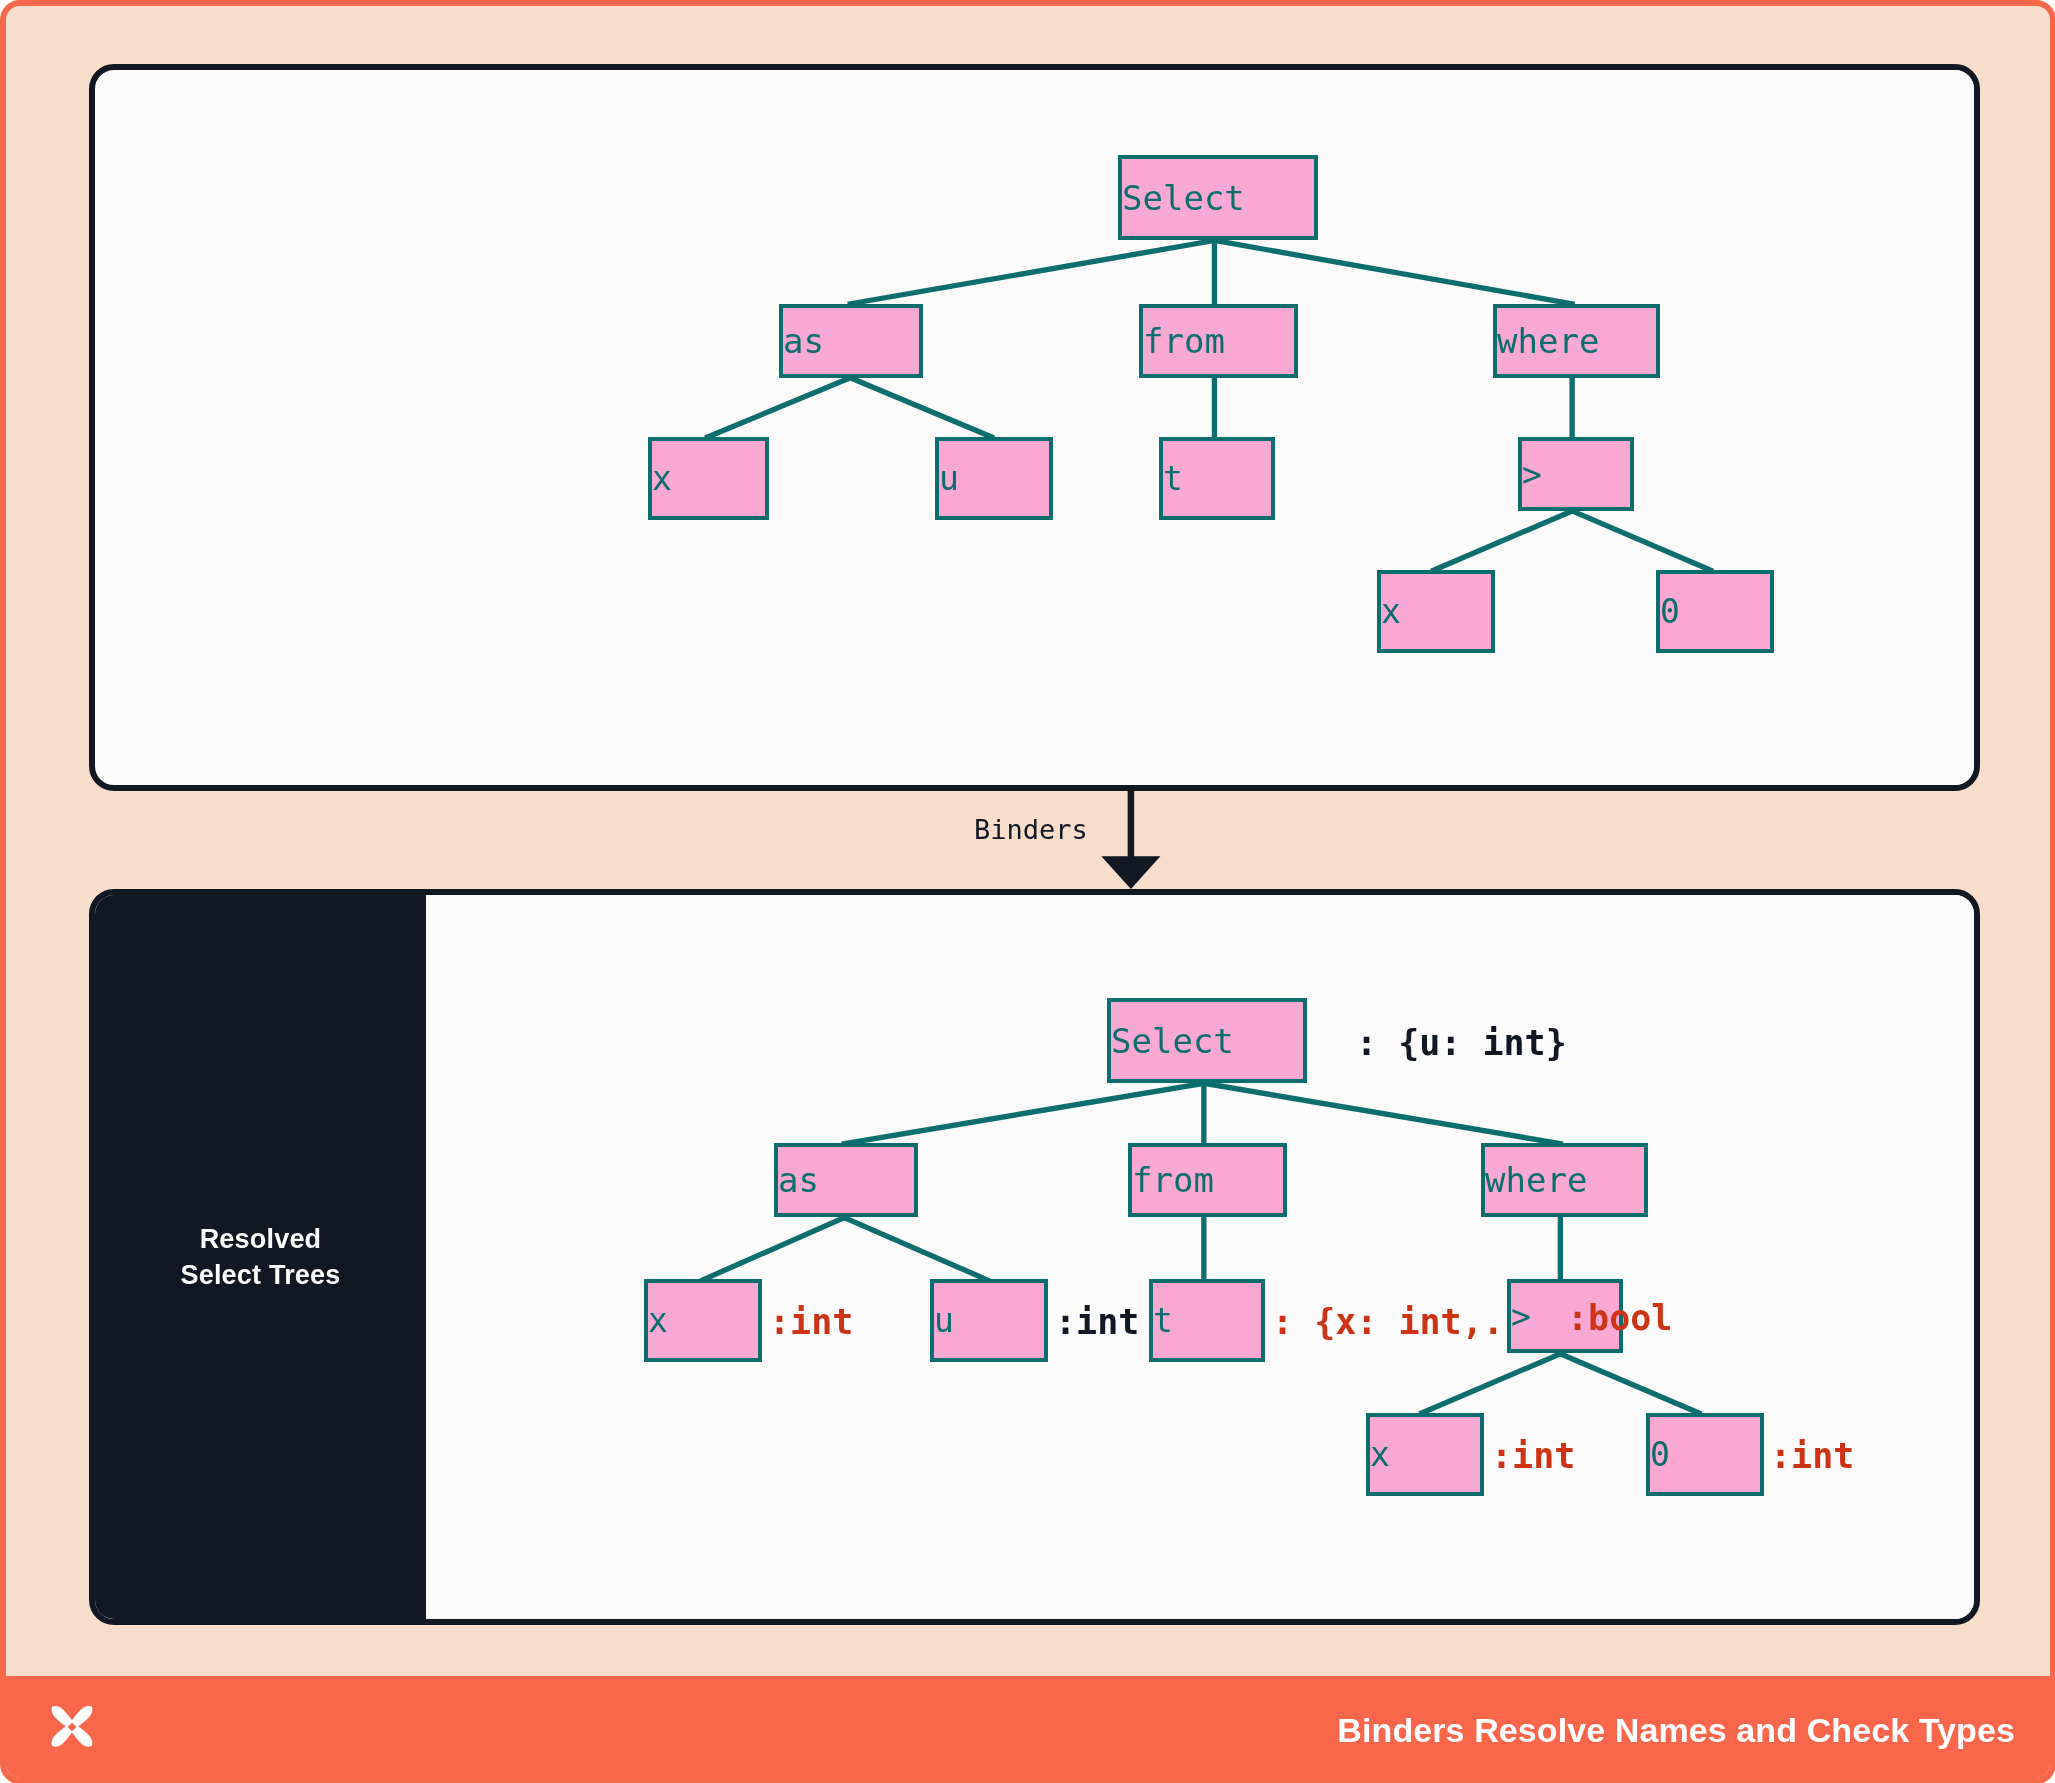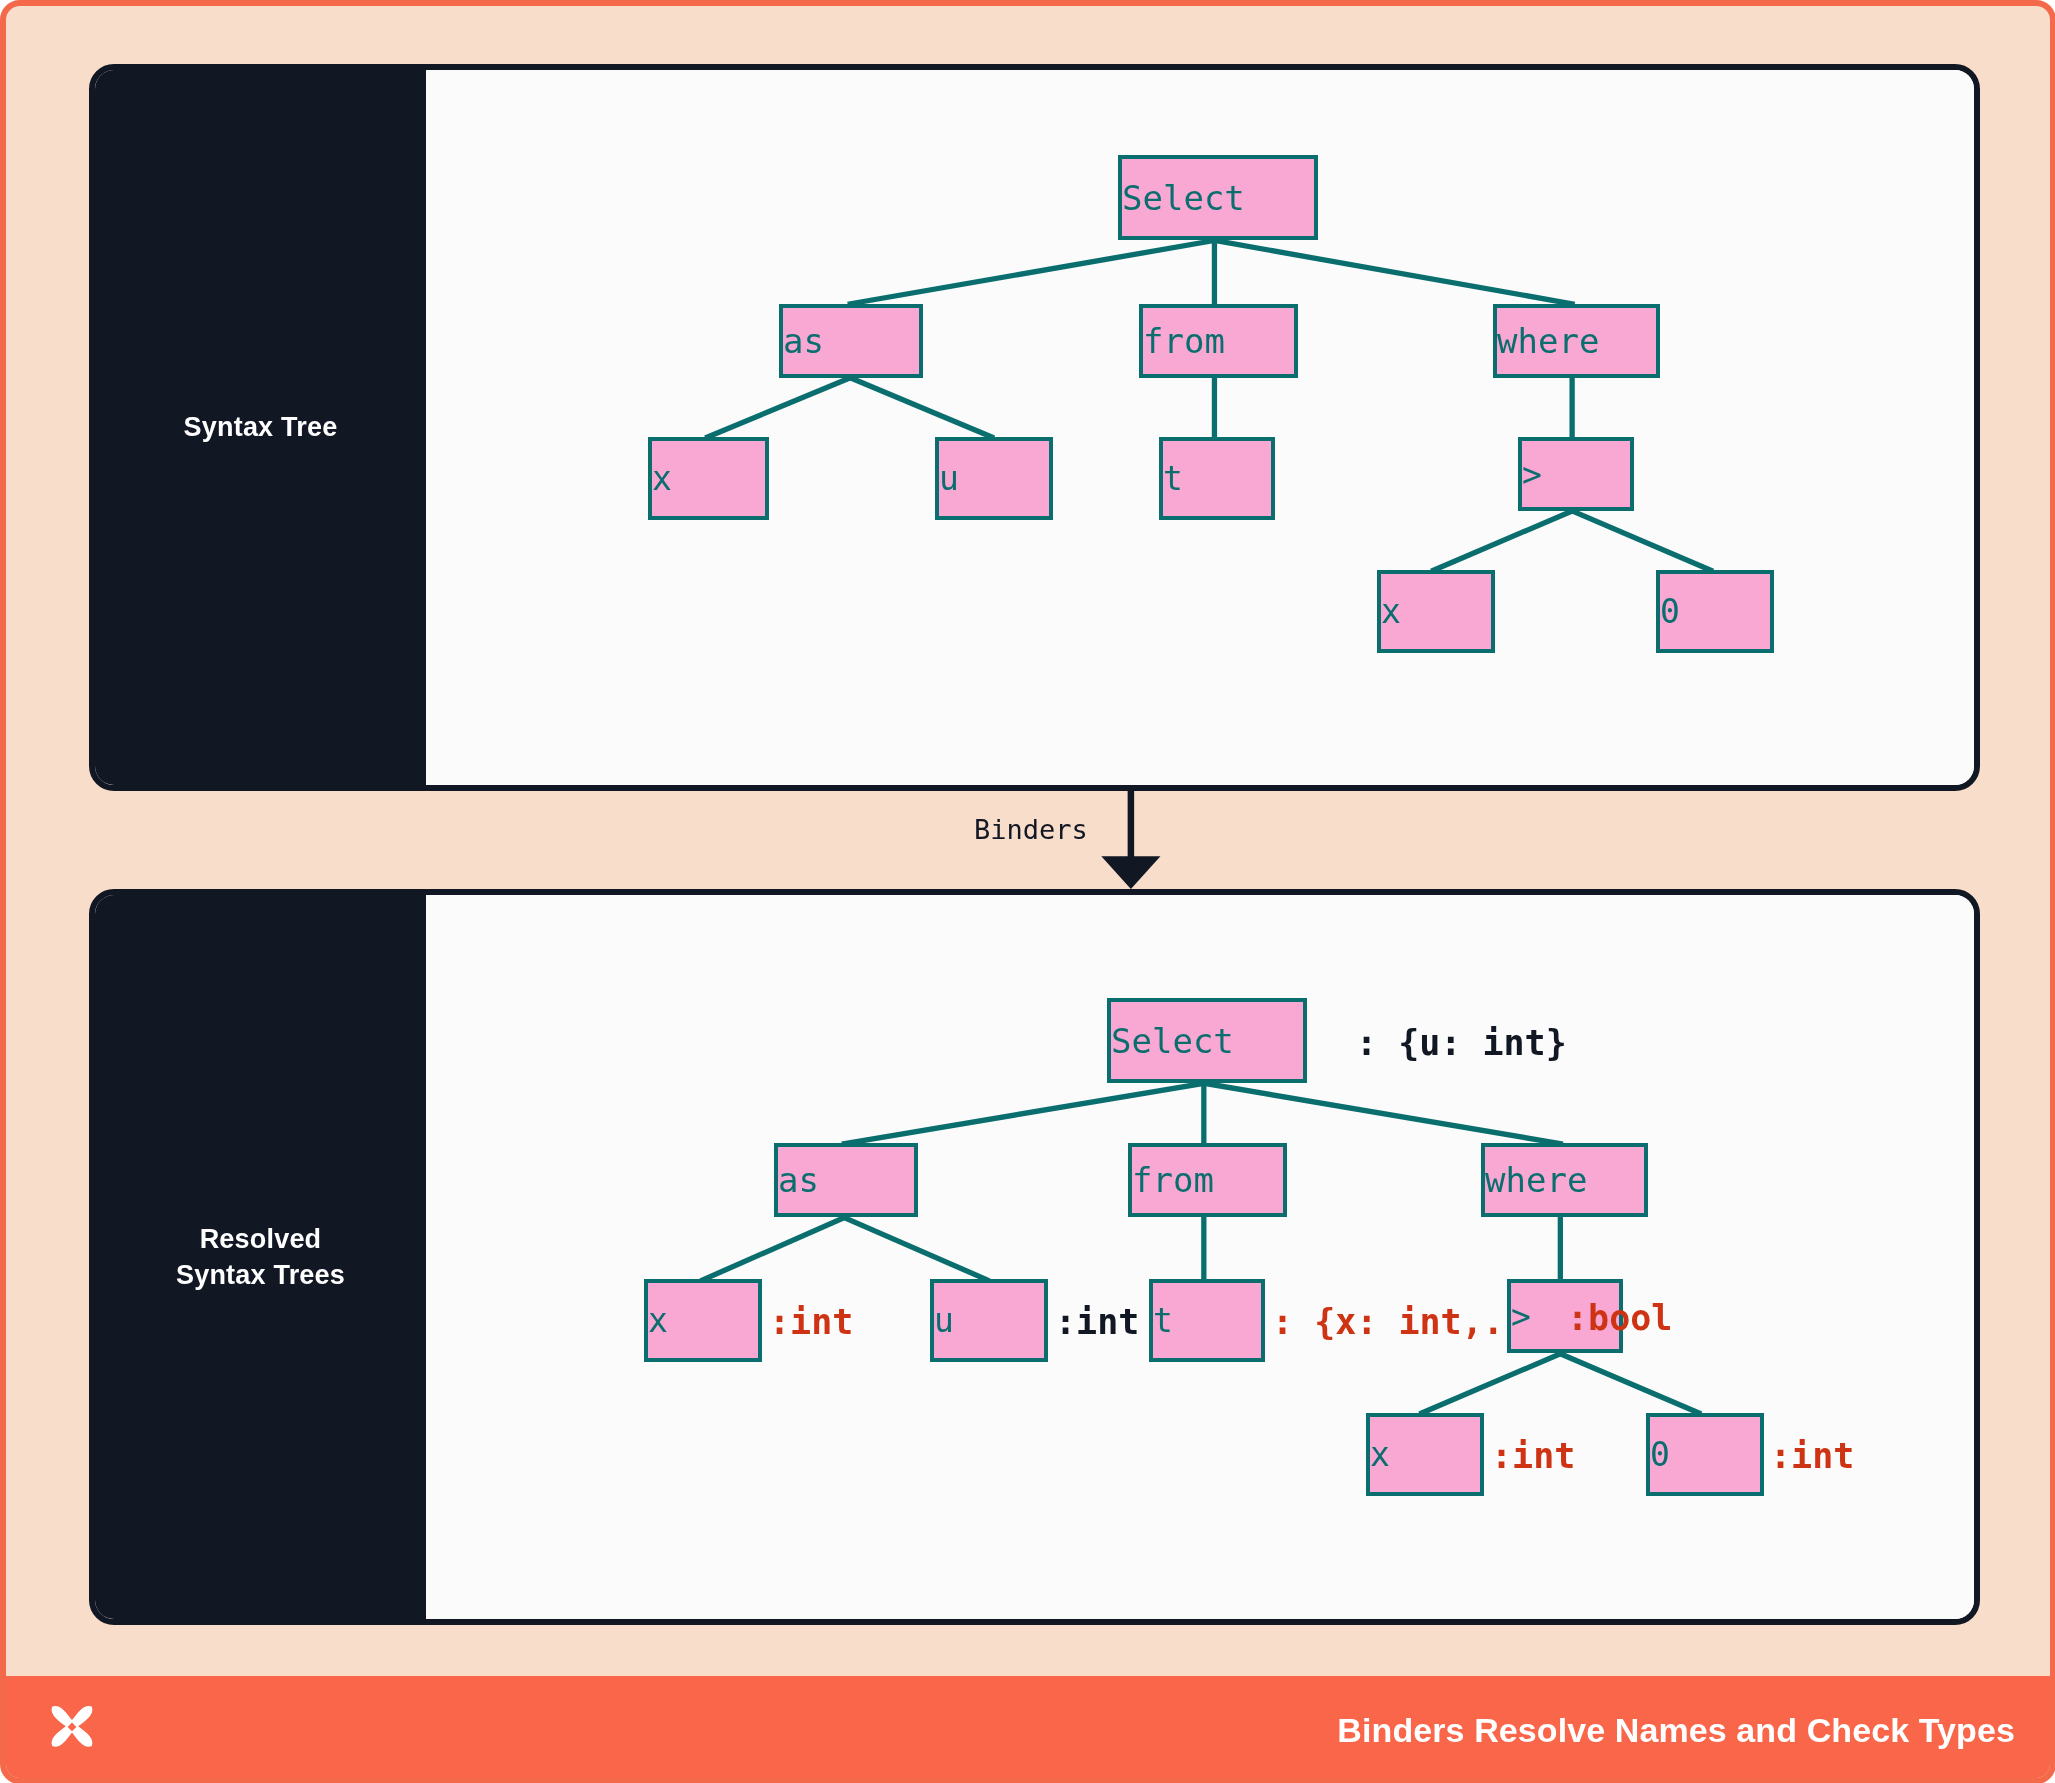--- a/index.html
+++ b/index.html
@@ -140,23 +140,20 @@
   }
   #brand-logo { width: 62px; height: 62px; }
 </style>
 </head>
 <body>
 
 <div id="root">
 
   <div class="panel" id="panel-syntax">
 
-    <div class="panel-sidebar">
-      <div class="side-label">Syntax Tree</div>
-    </div>
 
     <div class="panel-canvas">
       <svg class="tree-svg" viewBox="0 0 2627 1208" preserveAspectRatio="none">
         <g stroke="#0B6E6E" stroke-width="9" fill="none" stroke-linecap="square">
 
           <line x1="1338" y1="288" x2="720" y2="395"></line>
           <line x1="1338" y1="288" x2="1338" y2="395"></line>
           <line x1="1338" y1="288" x2="1945" y2="395"></line>
 
           <line x1="720" y1="520" x2="478" y2="620"></line>
@@ -219,21 +216,21 @@
       <polygon points="1712,110 1812,110 1762,165" fill="#121724"></polygon>
     </svg>
   </div>
   <div id="binder-label">Binders</div>
 
   <div class="panel" id="panel-resolved">
 
     <div class="panel-sidebar">
       <div class="side-label">
         <div>Resolved</div>
-        <div>Syntax Trees</div>
+        <div>Select Trees</div>
       </div>
     </div>
 
     <div class="panel-canvas">
       <svg class="tree-svg" viewBox="0 0 2627 1223" preserveAspectRatio="none">
         <g stroke="#0B6E6E" stroke-width="9" fill="none" stroke-linecap="square">
 
           <line x1="1320" y1="318" x2="710" y2="420"></line>
           <line x1="1320" y1="318" x2="1320" y2="420"></line>
           <line x1="1320" y1="318" x2="1925" y2="420"></line>

